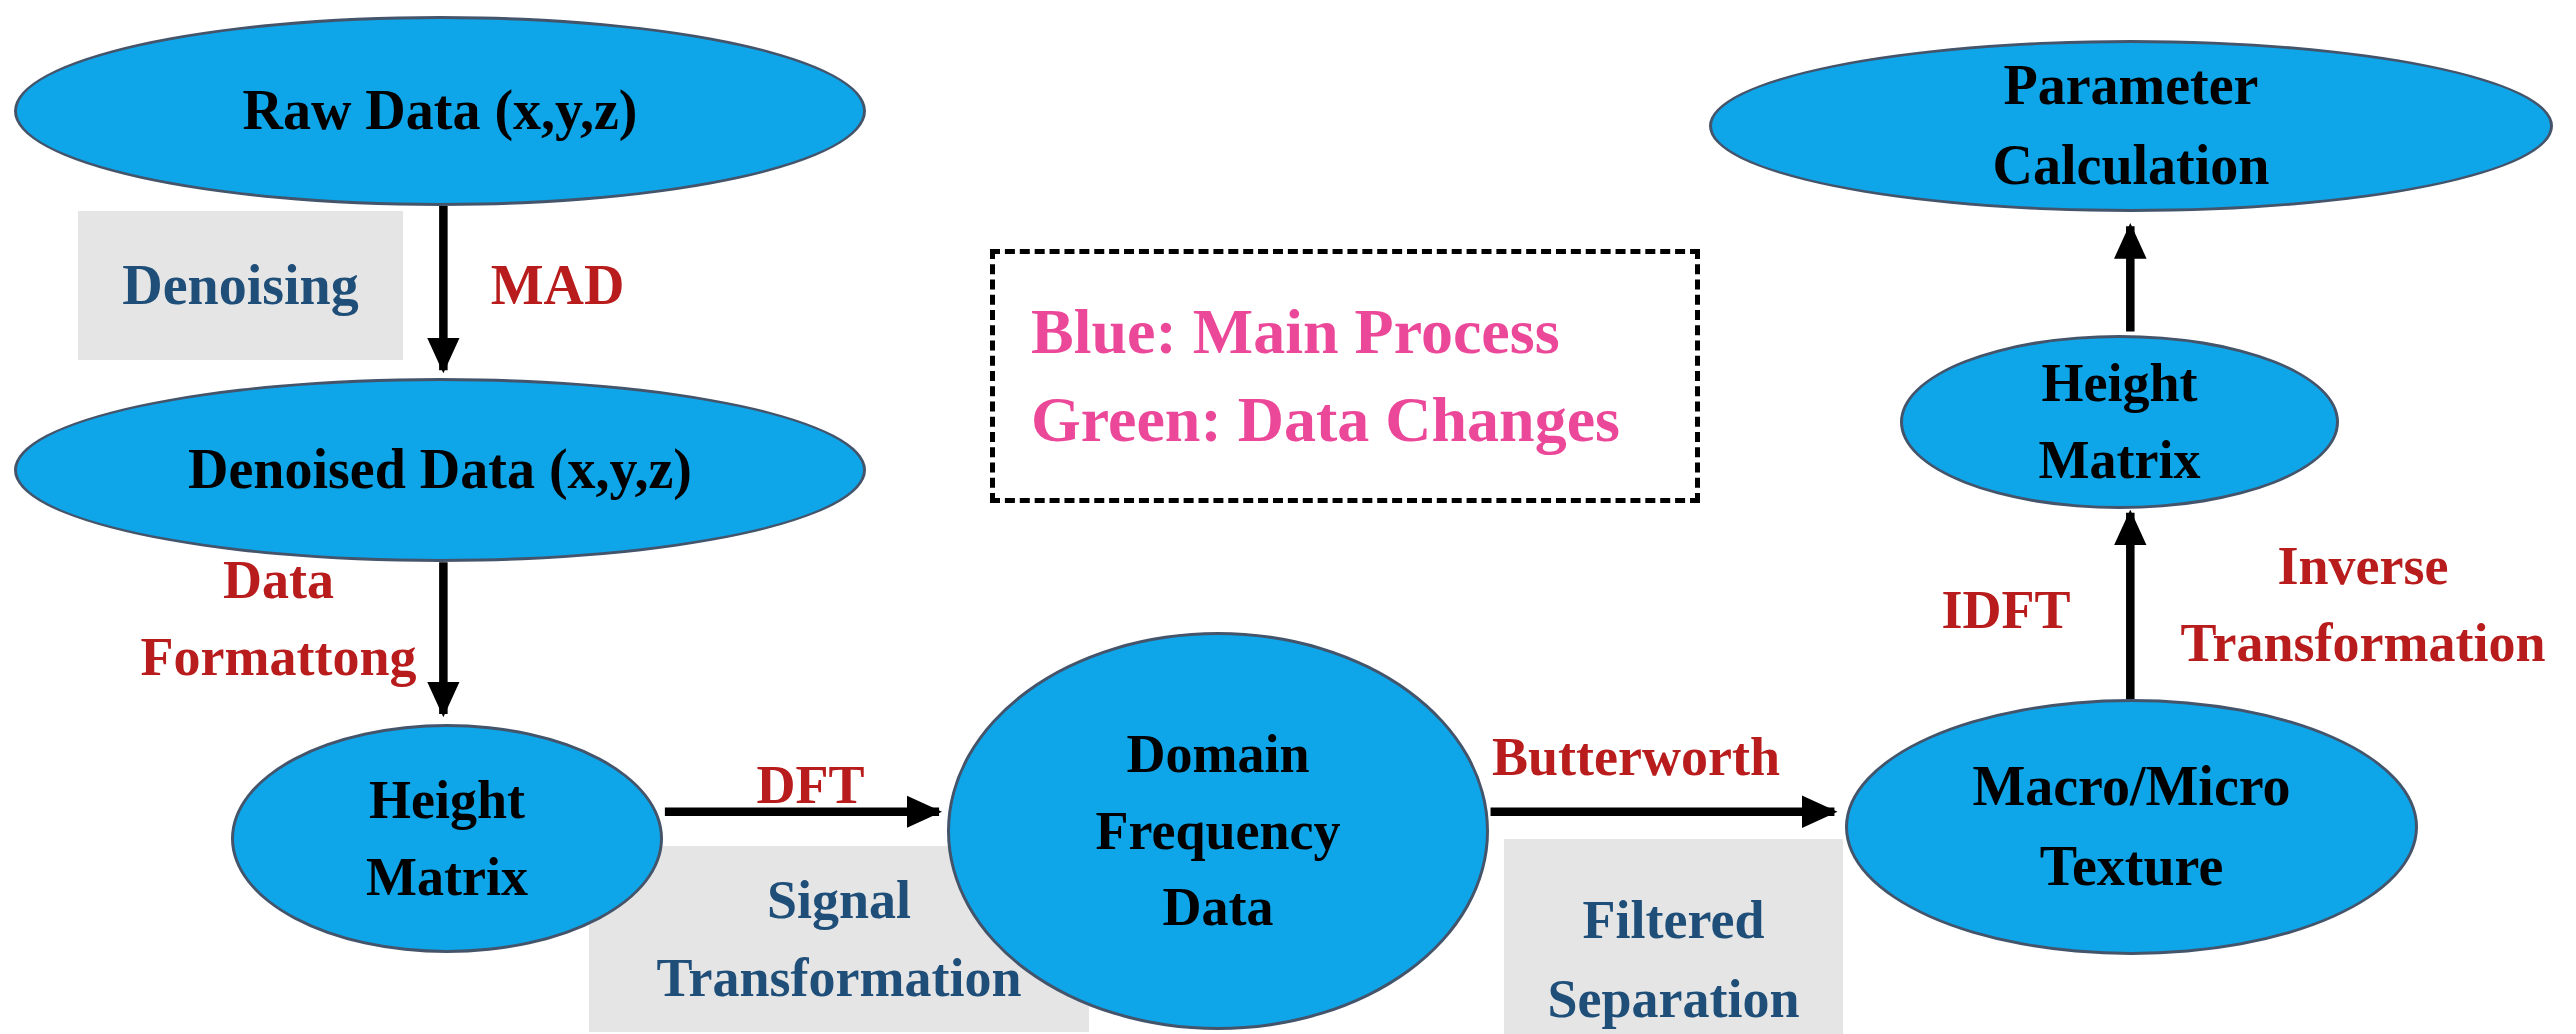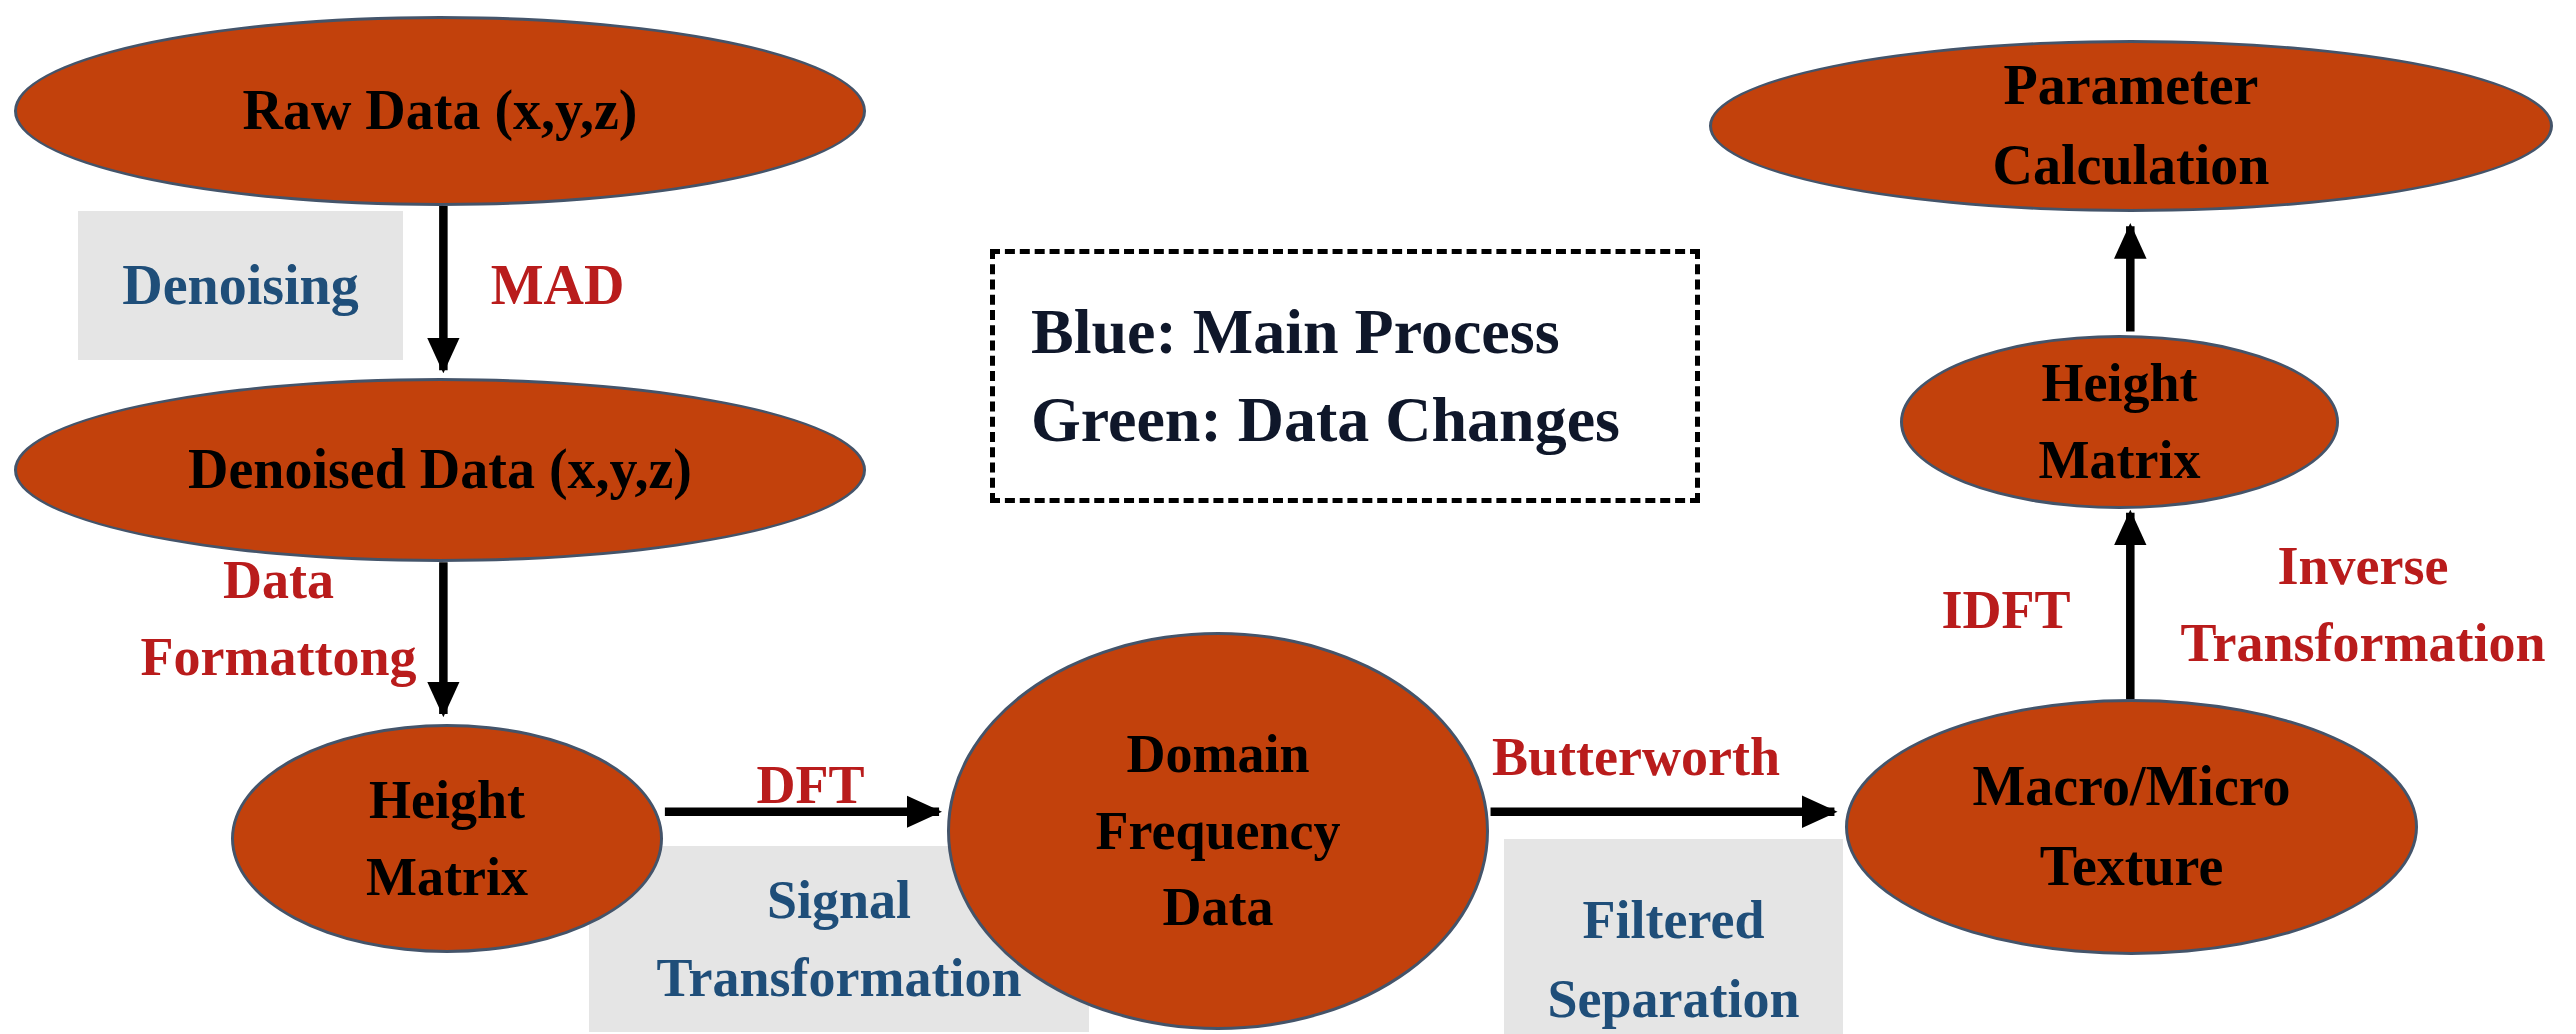--- a/index.html
+++ b/index.html
@@ -19,21 +19,21 @@
   .arrows {
     position: absolute;
     left: 0; top: 0;
     width: 2576px;
     height: 1034px;
     z-index: 1;
   }
   .node {
     position: absolute;
     border-radius: 50%;
-    background: #c2410c;
+    background: #0ea5e9;
     border: 3.9px solid #44546a;
     box-sizing: border-box;
     display: flex;
     flex-direction: column;
     align-items: center;
     justify-content: center;
     text-align: center;
     color: #000000;
     z-index: 2;
   }
@@ -62,21 +62,21 @@
   .legend {
     position: absolute;
     left: 990px; top: 249px;
     width: 710px; height: 254px;
     border: 5.4px dashed #000000;
     box-sizing: border-box;
     display: flex;
     flex-direction: column;
     justify-content: center;
     padding-left: 36px;
-    color: #0f172a;
+    color: #ec4899;
     font-size: 64px;
     z-index: 2;
   }
   .legend span { display: block; line-height: 1.38; white-space: nowrap; }
 
   .fs72 { font-size: 56px; }
   .fs70 { font-size: 54px; }
 </style>
 </head>
 <body>

